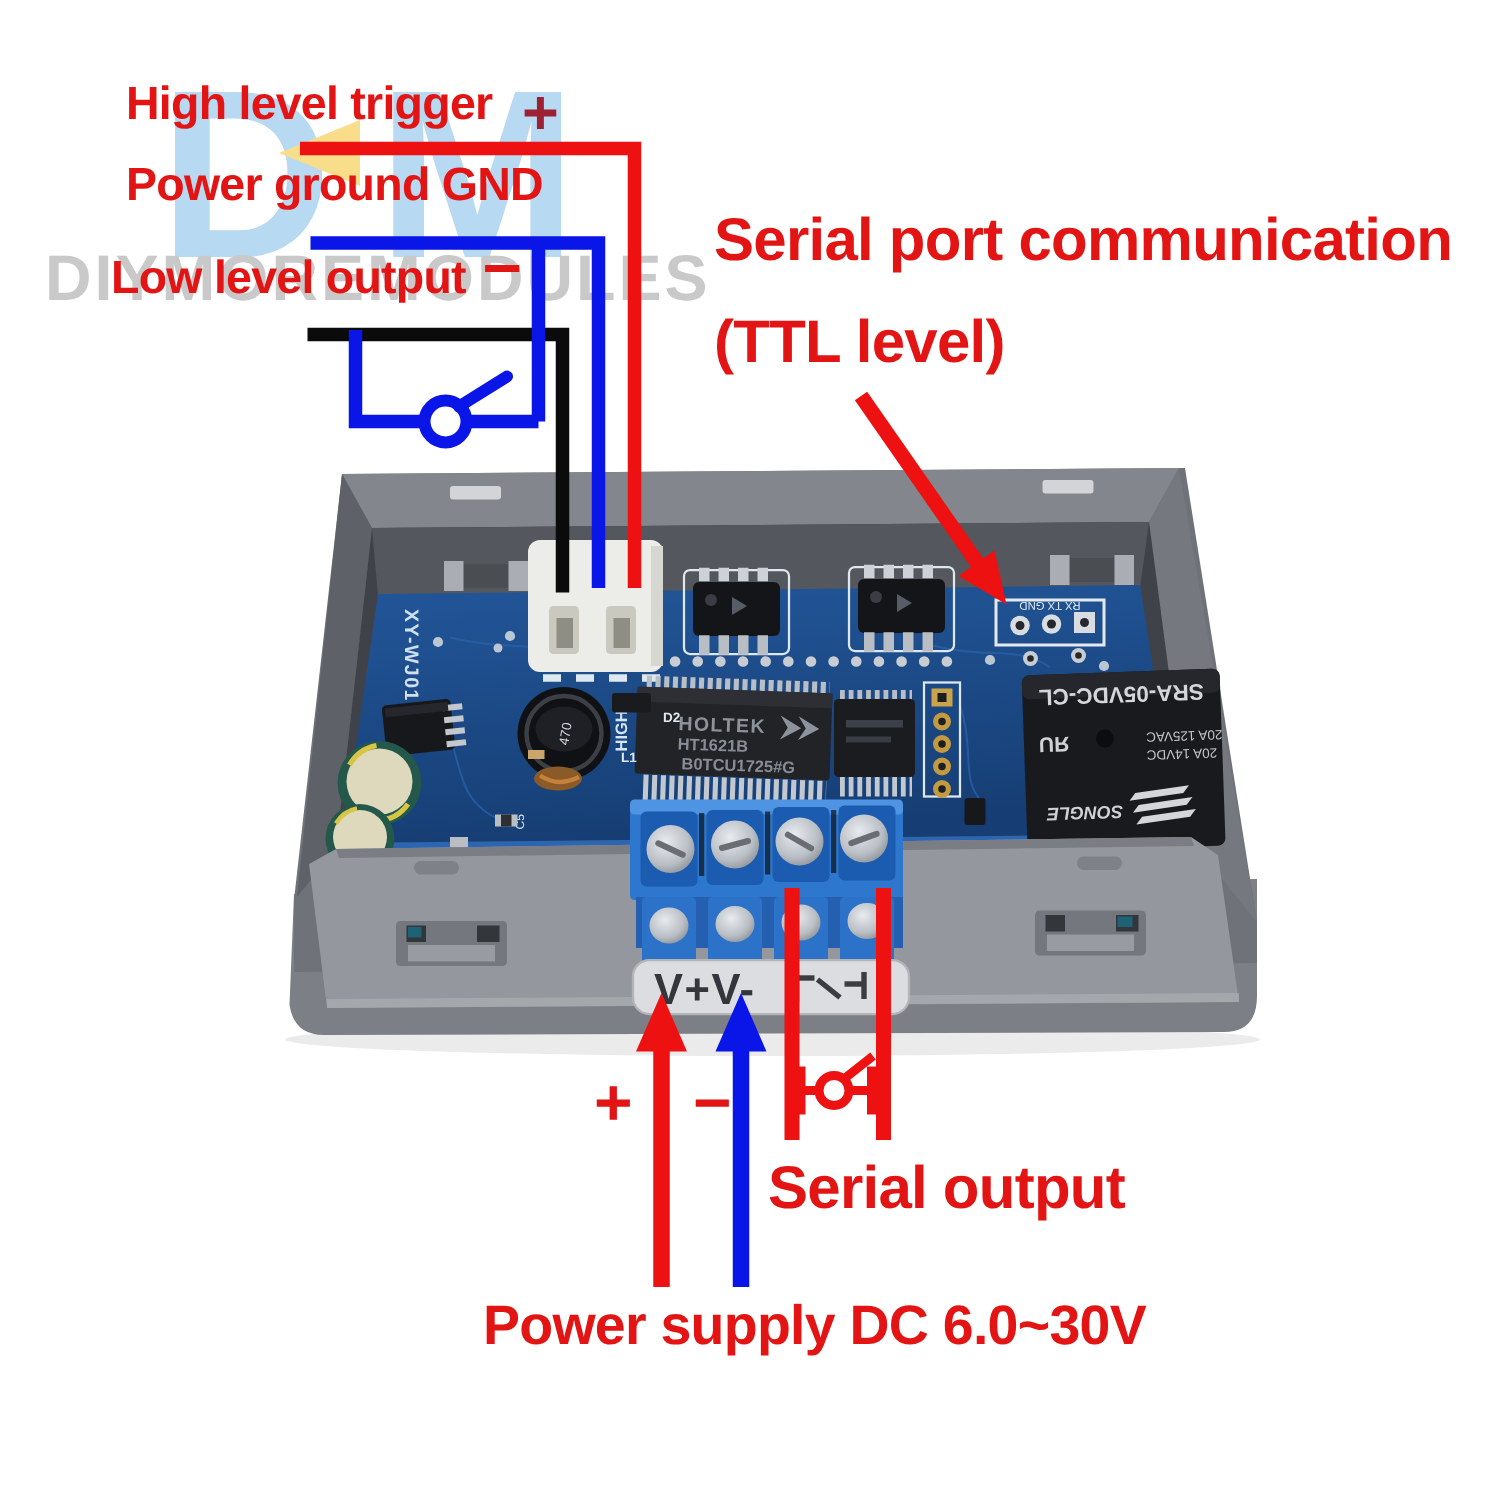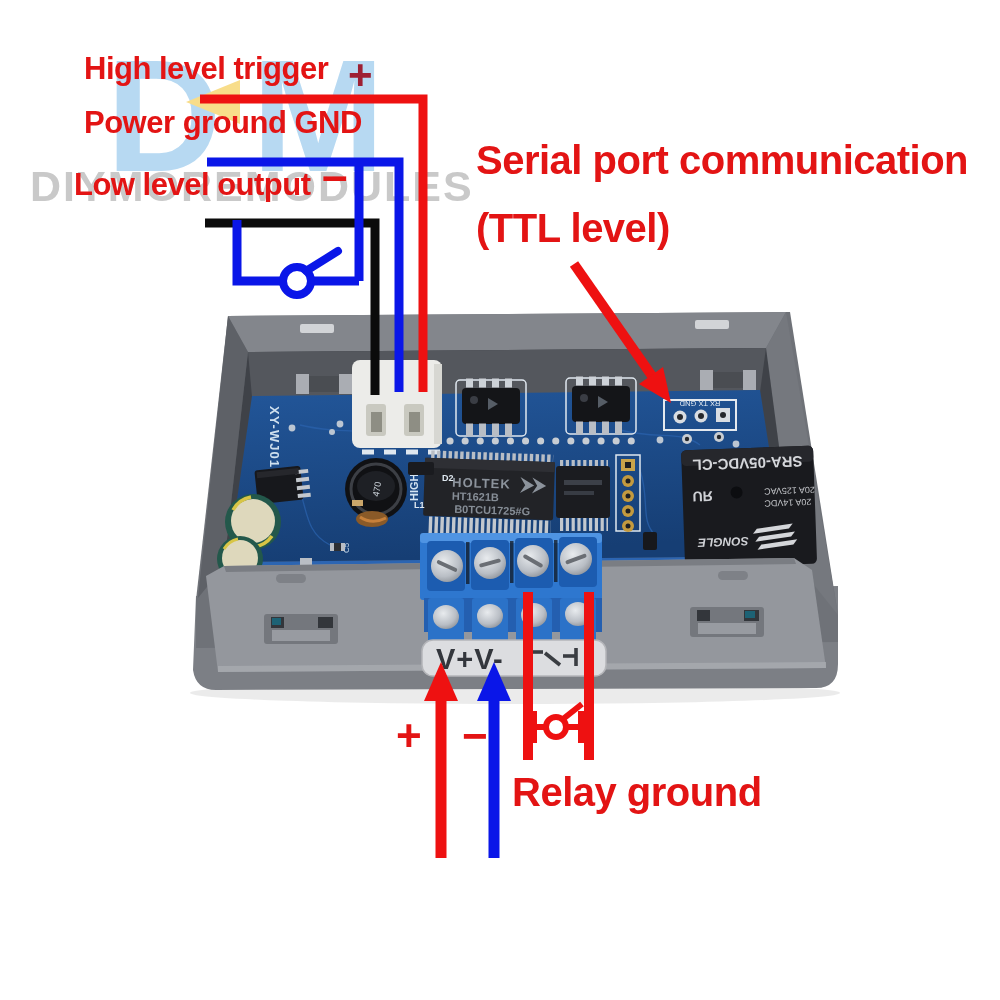--- a/index.html
+++ b/index.html
@@ -351,15 +351,16 @@
 
   <div class="ann f31" style="left:84px;top:52px;">High level trigger</div>
   <div class="ann" style="left:348px;top:52px;font-size:42px;color:#9e2033;">+</div>
   <div class="ann f31" style="left:84px;top:106px;">Power ground GND</div>
   <div class="ann f31" style="left:74px;top:168px;">Low level output</div>
   <div class="ann" style="left:322px;top:150px;font-size:46px;">–</div>
   <div class="ann f40" style="left:476px;top:206px;">(TTL level)</div>
   <div class="ann f40" style="left:476px;top:138px;">Serial port communication</div>
   <div class="ann sym" style="left:396px;top:712px;">+</div>
   <div class="ann sym" style="left:462px;top:712px;">−</div>
-  <div class="ann f40" style="left:512px;top:770px;">Relay ground</div>
+  <div class="ann f40" style="left:512px;top:770px;">Serial output</div>
+  <div class="ann" style="left:322px;top:864px;font-size:37px;">Power supply DC 6.0~30V</div>
 
 </div>
 
 </body></html>

